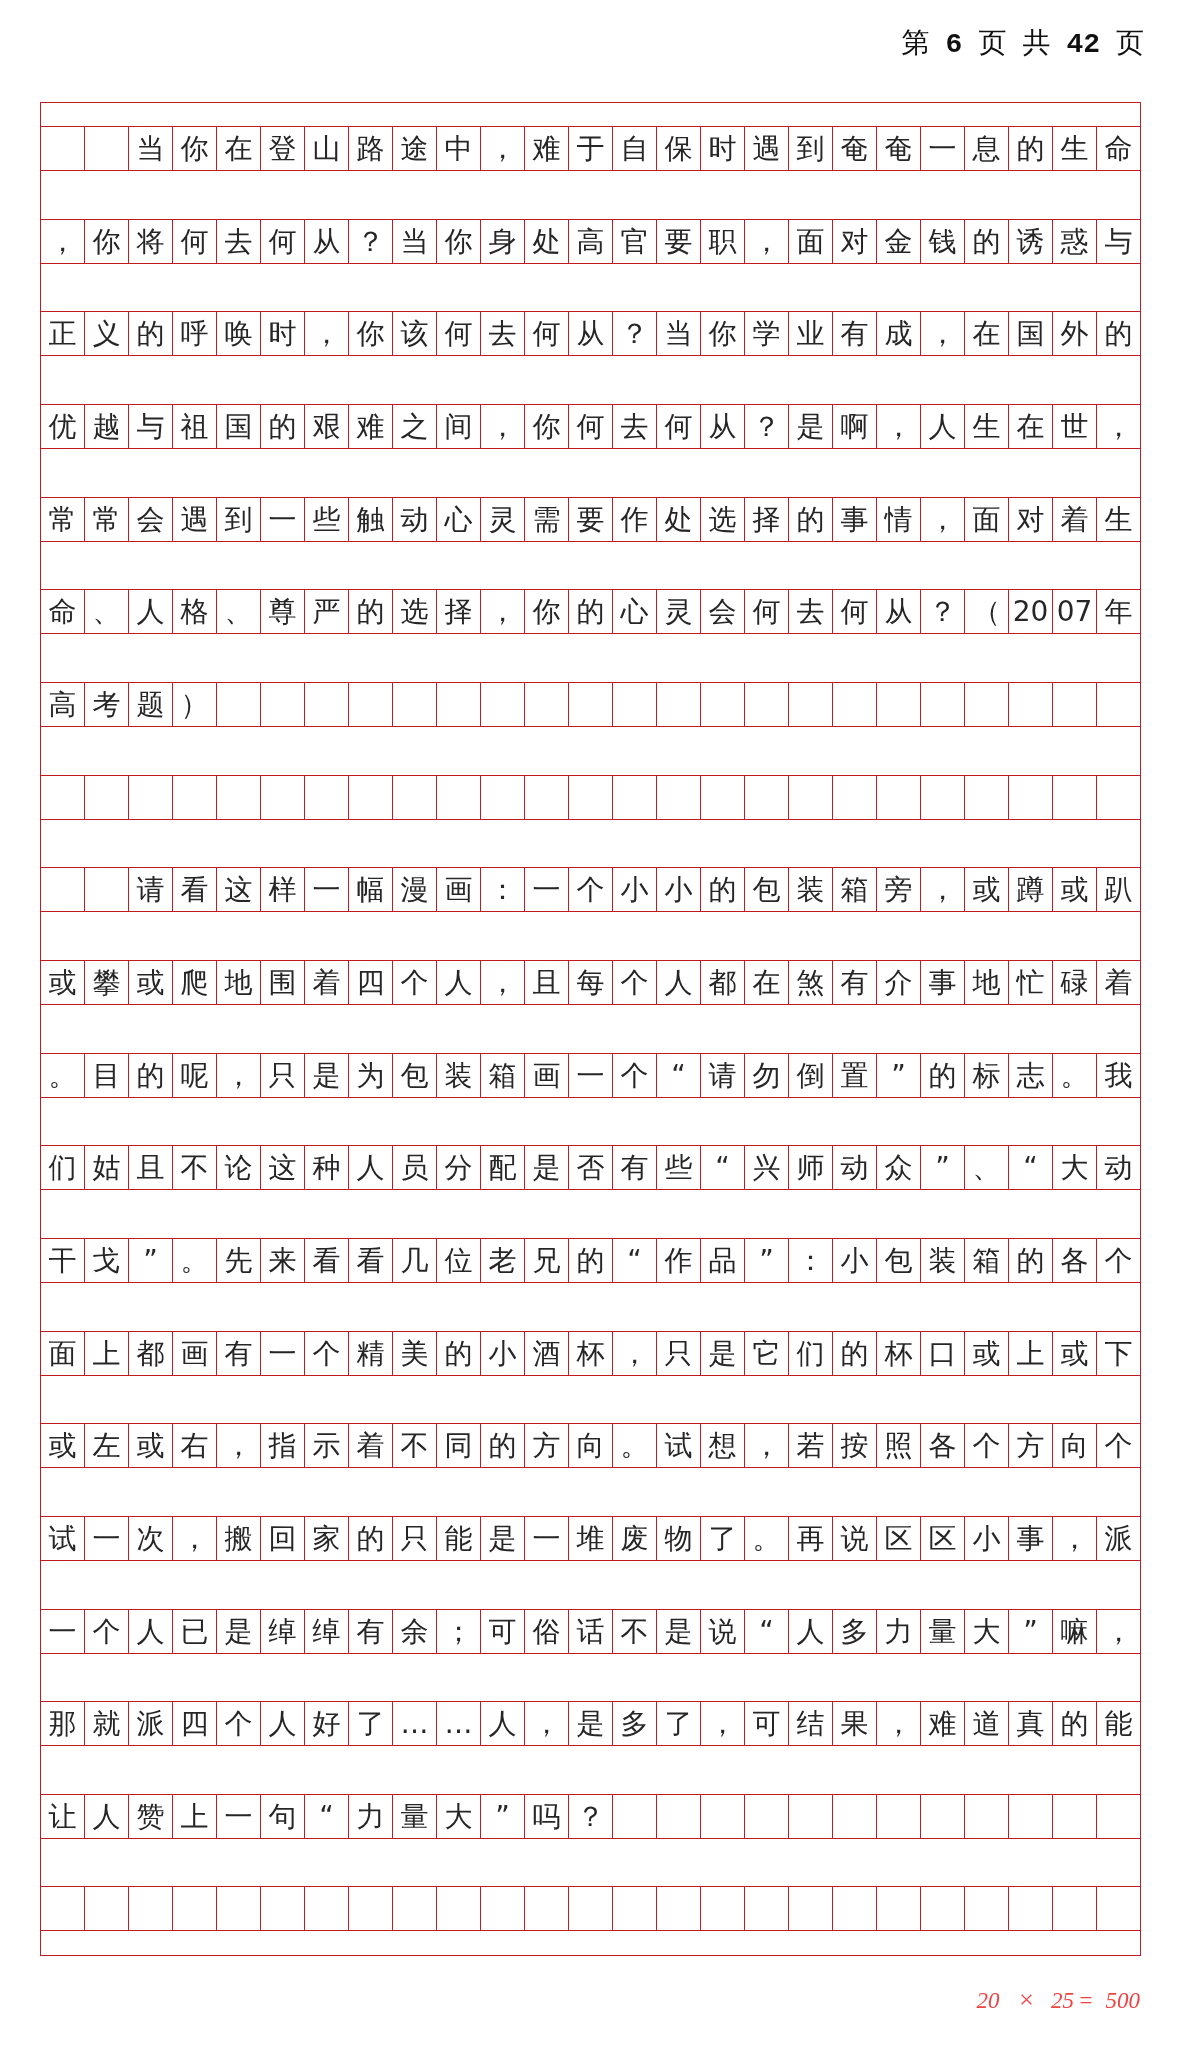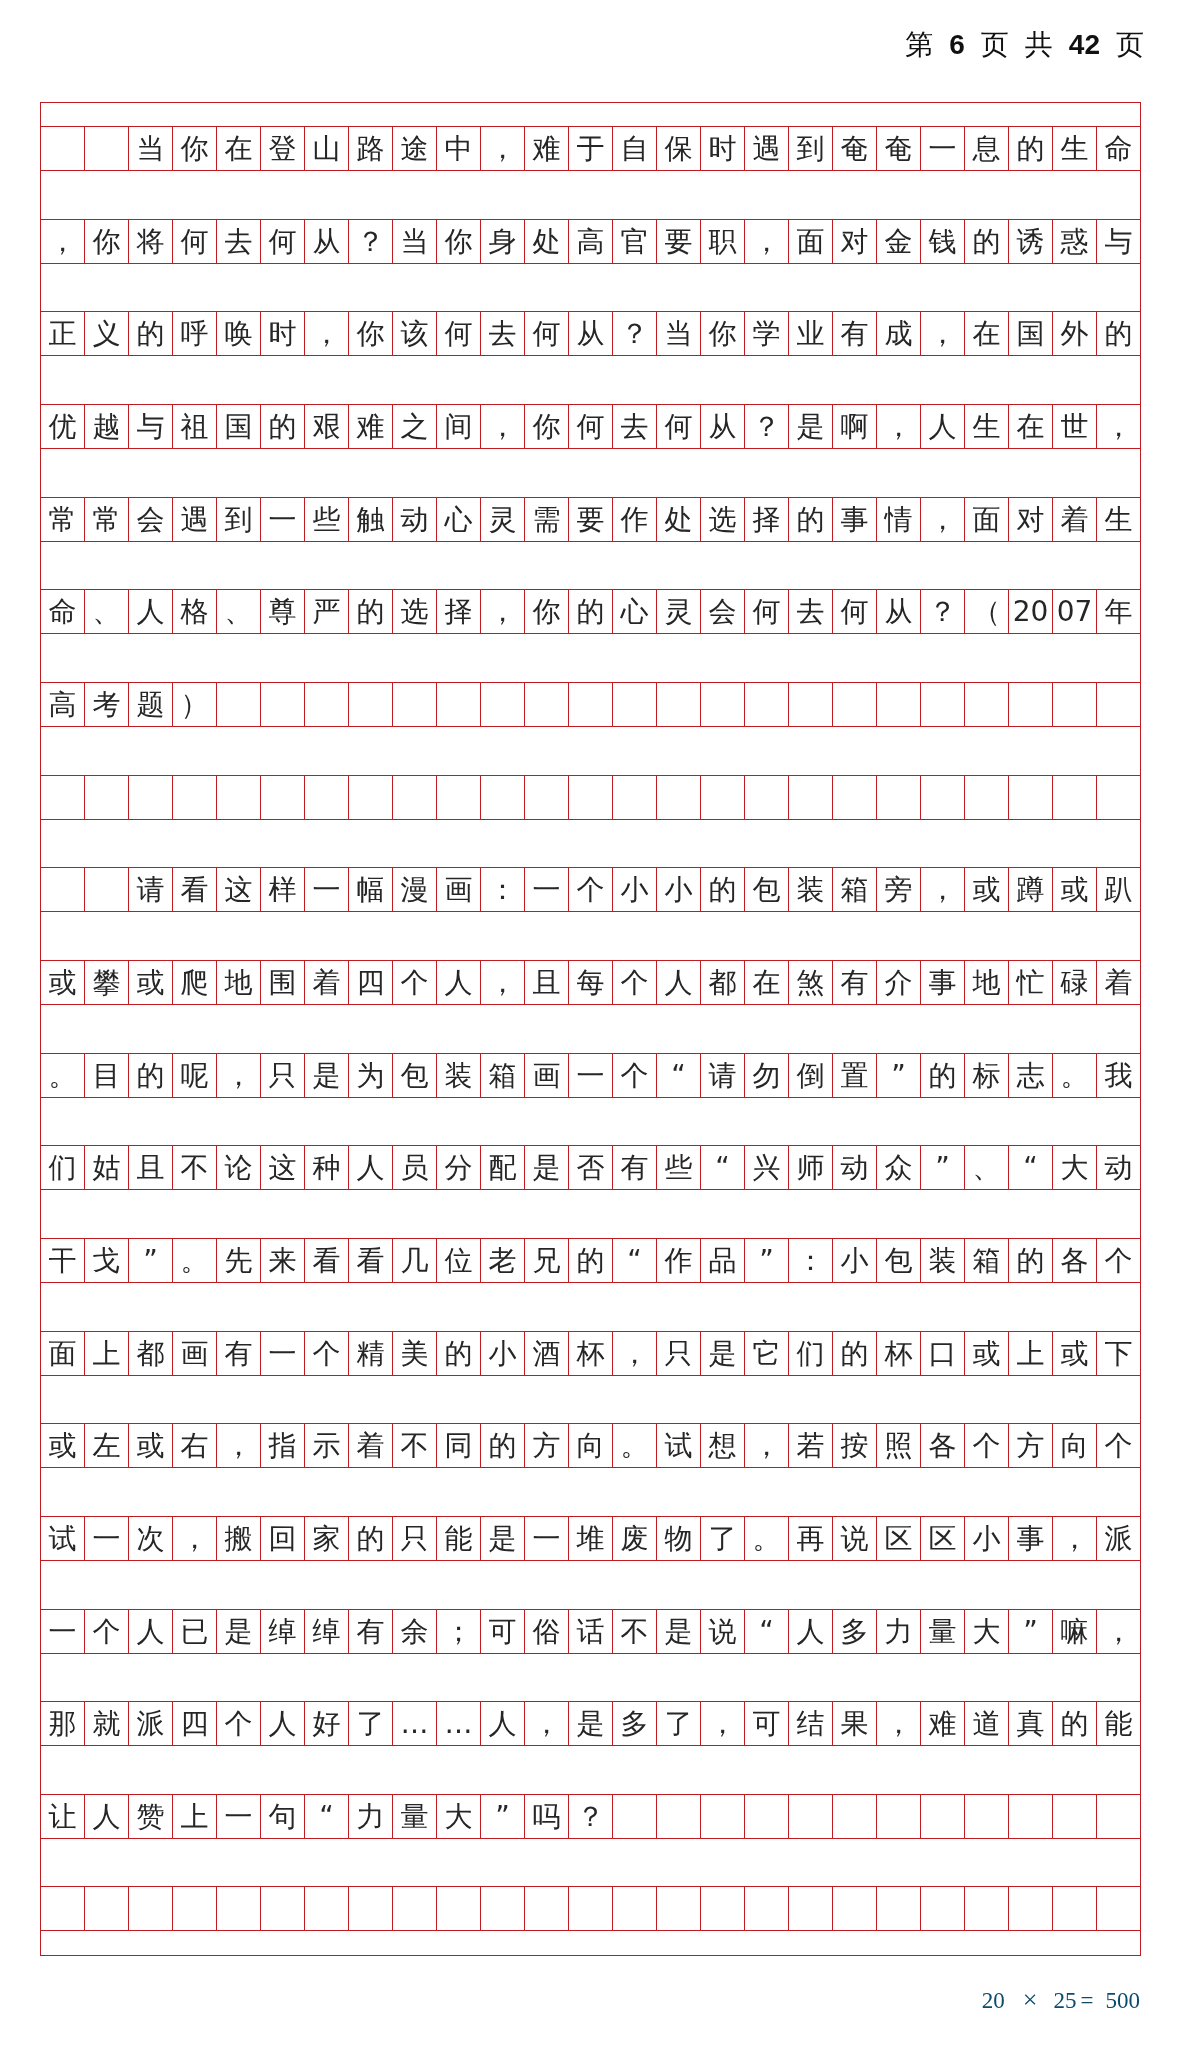--- a/index.html
+++ b/index.html
@@ -14,21 +14,21 @@
     overflow: hidden;
     font-family: "DejaVu Sans", sans-serif;
     color: #222222;
   }
   .page-indicator {
     position: absolute;
     top: 29px;
     right: 36px;
     height: 32px;
     line-height: 32px;
-    font-family: Liberation Sans, sans-serif;
+    font-family: Liberation Mono, monospace;
     font-size: 28px;
     color: #111111;
     white-space: nowrap;
   }
   .page-indicator span { margin-left: 16px; }
   .page-indicator span:first-child { margin-left: 0; }
   .page-indicator .num { font-weight: bold; }
 
   .manuscript-grid {
     position: absolute;
@@ -70,22 +70,23 @@
   }
 
   .grid-footer {
     position: absolute;
     top: 1985px;
     right: 40px;
     height: 30px;
     line-height: 30px;
     font-family: "Liberation Serif", "DejaVu Serif", serif;
     font-size: 23px;
-    color: #0c4a6e;
+    color: #ef4444;
     white-space: nowrap;
+    font-style: italic;
   }
   .grid-footer .times { margin: 0 16px 0 18px; font-size: 26px; }
   .grid-footer .equals { margin: 0 12px 0 4px; }
 </style>
 </head>
 <body>
 
 <div class="page-indicator">
   <span>第</span><span class="num">6</span><span>页</span><span>共</span><span class="num">42</span><span>页</span>
 </div>

